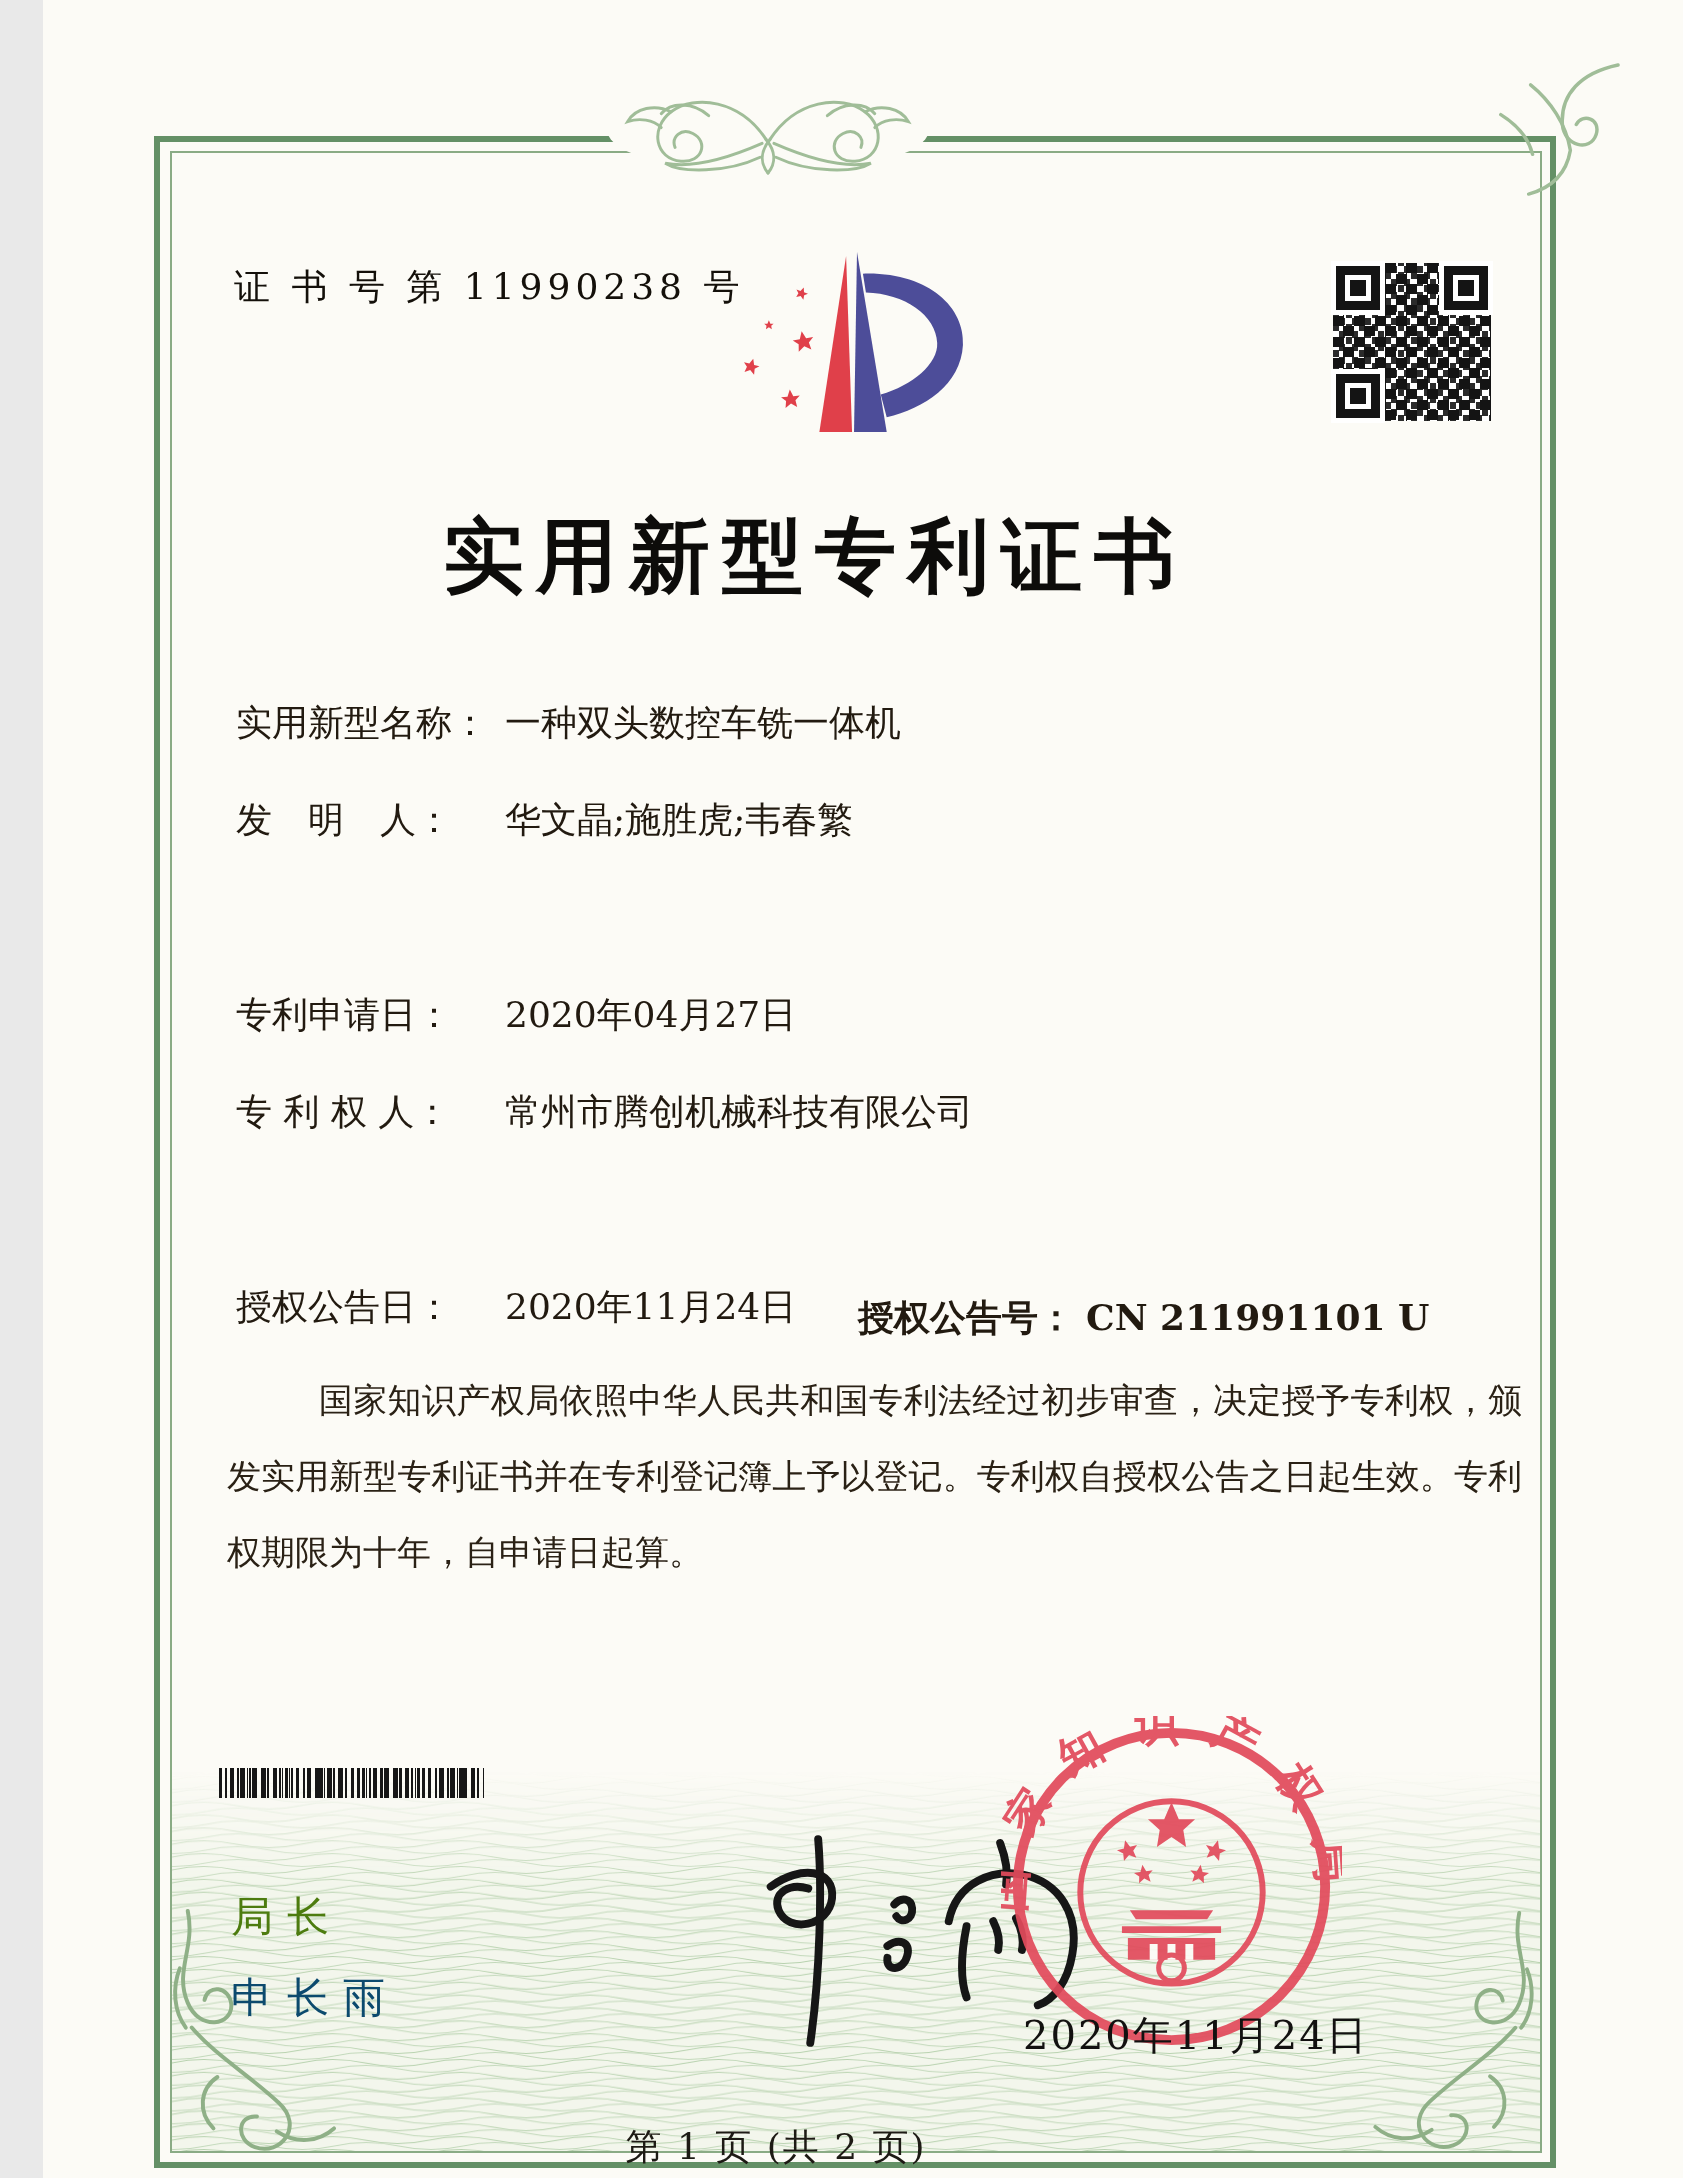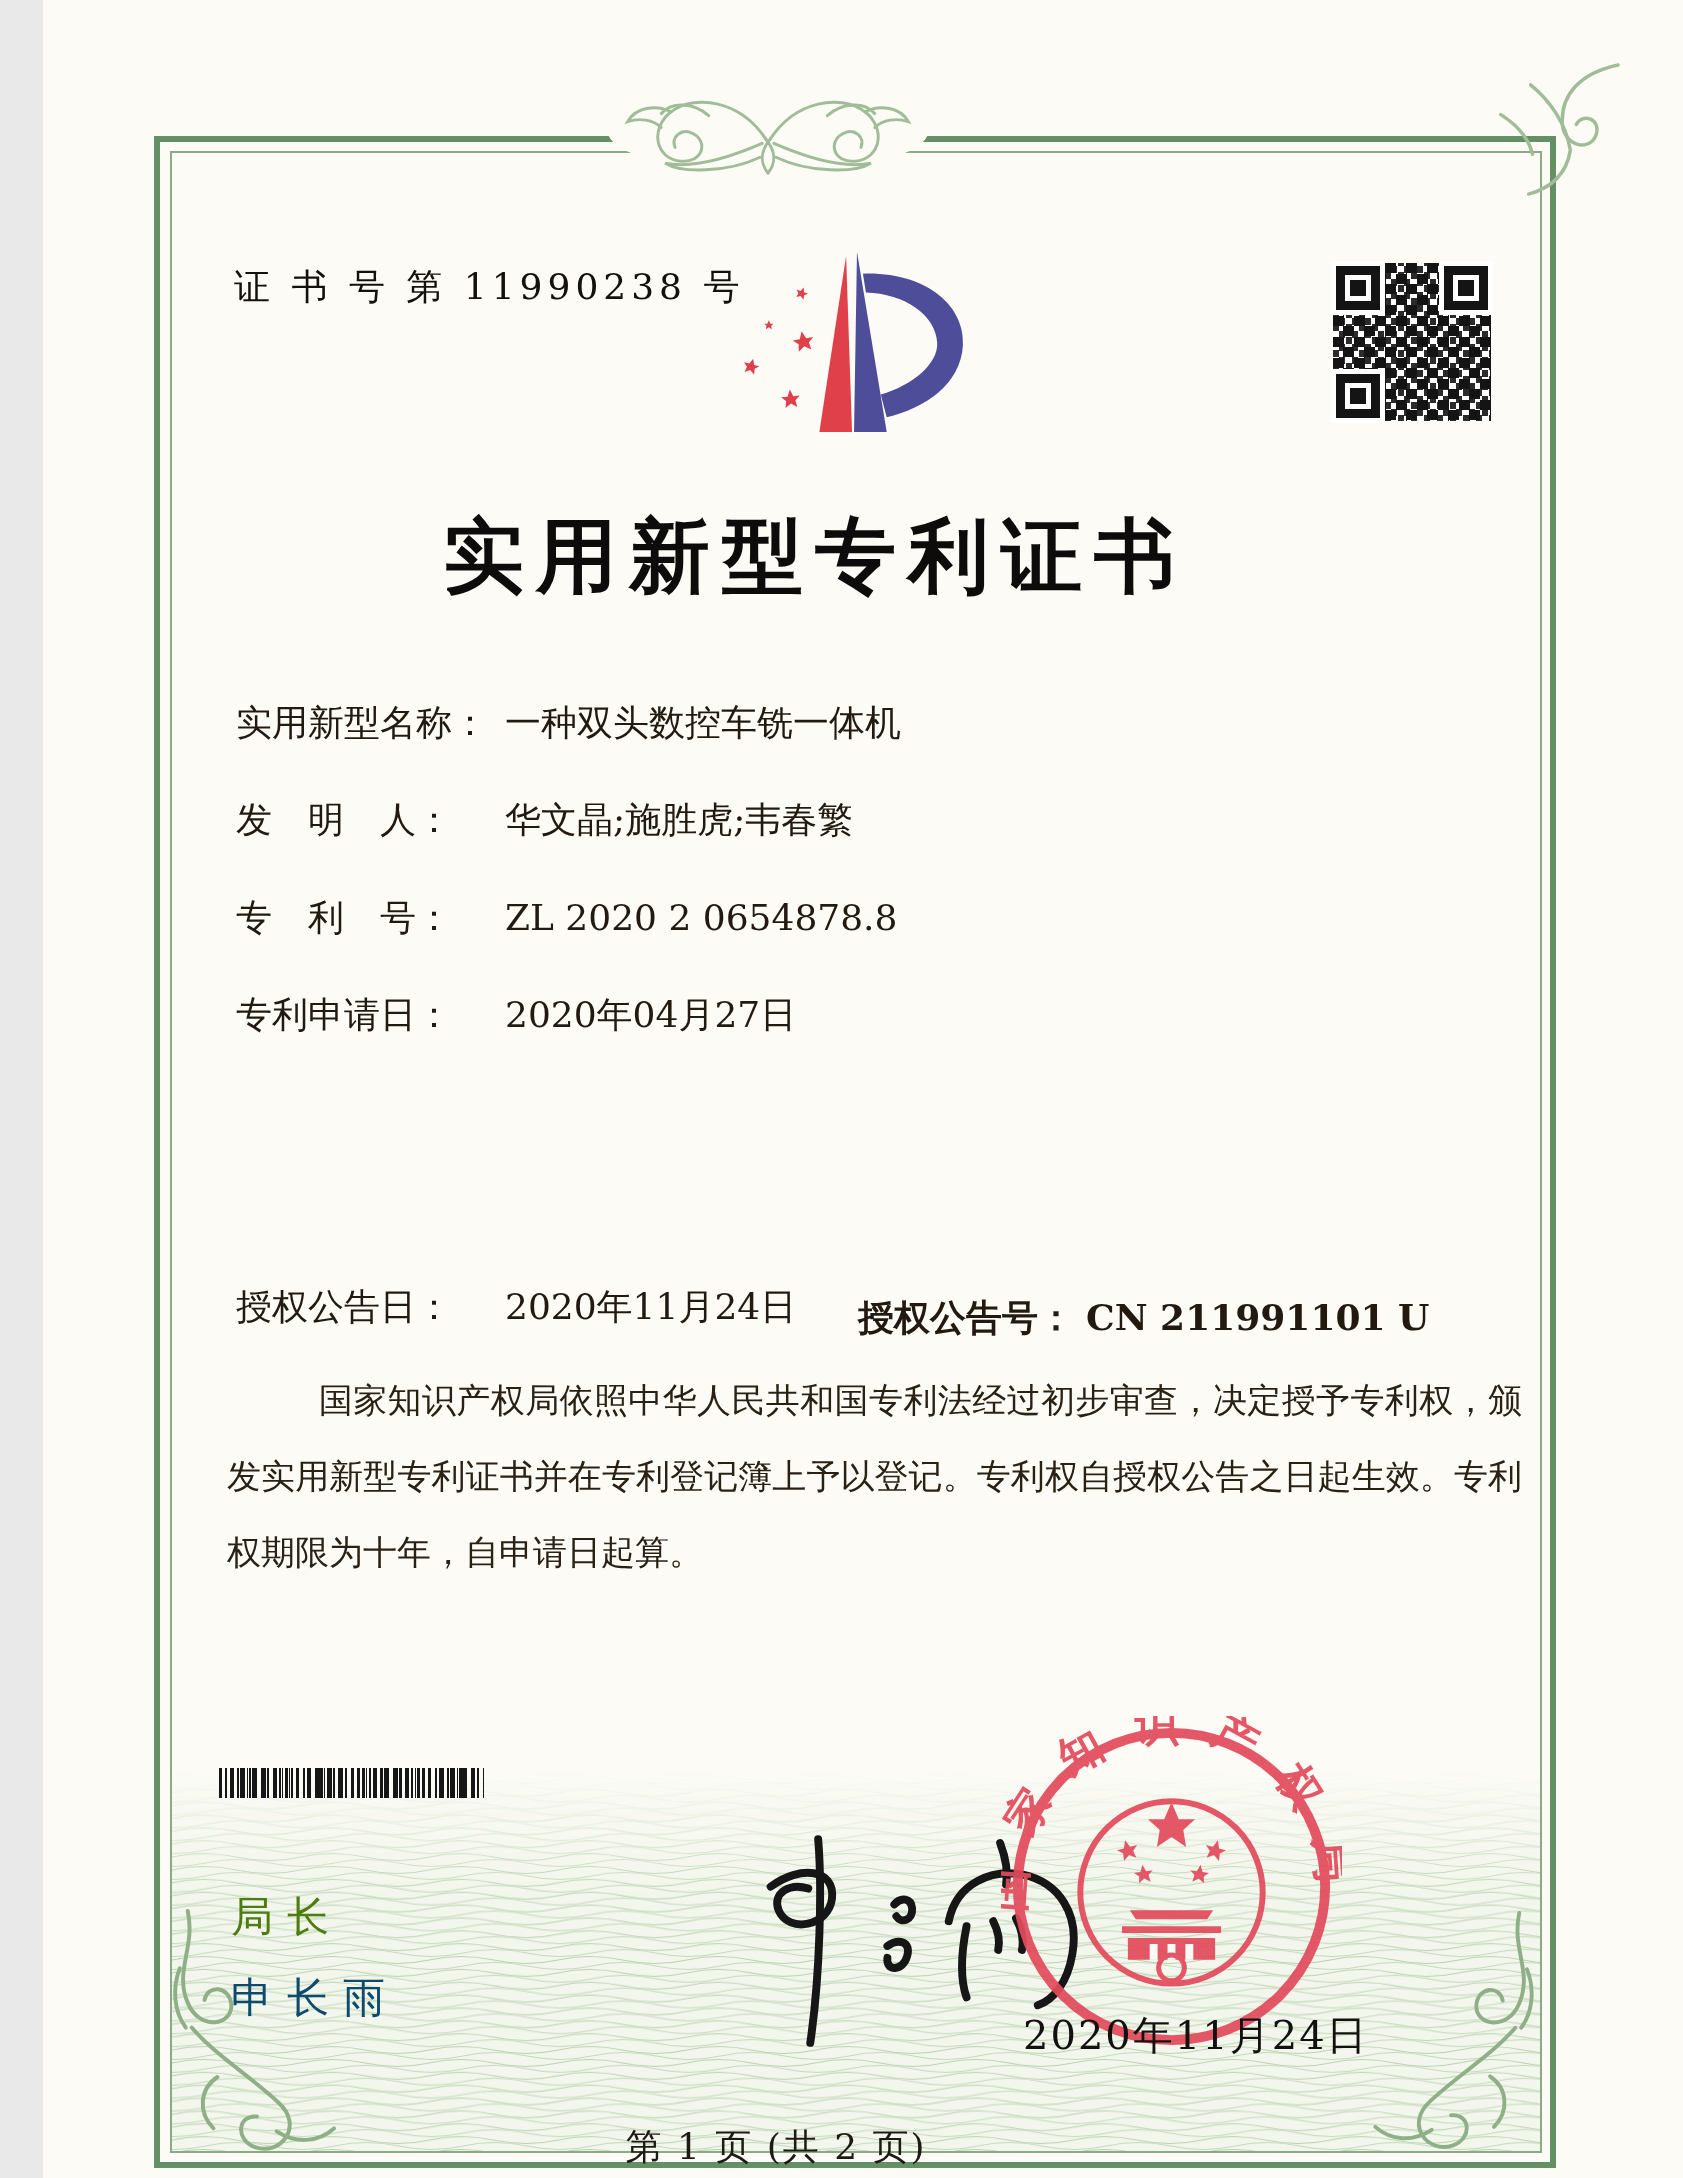--- a/index.html
+++ b/index.html
@@ -160,25 +160,25 @@
 
   <div class="title">实用新型专利证书</div>
 
   <div class="fields">
     <div class="row" style="top:0">
       <span class="flabel">实用新型名称：</span><span>一种双头数控车铣一体机</span>
     </div>
     <div class="row" style="top:97px">
       <span class="flabel">发　明　人：</span><span>华文晶;施胜虎;韦春繁</span>
     </div>
-    <div class="row" style="top:195px">
-      <span class="flabel">专　利　号：</span><span>ZL 2020 2 0654878.8</span>
-    </div>
     <div class="row" style="top:292px">
       <span class="flabel">专利申请日：</span><span>2020年04月27日</span>
+    </div>
+    <div class="row" style="top:389px">
+      <span class="flabel">专 利 权 人：</span><span>常州市腾创机械科技有限公司</span>
     </div>
     <div class="row" style="top:584px">
       <span class="flabel">授权公告日：</span><span>2020年11月24日</span>
       <span class="pair2">
         <span class="flabel">授权公告号：</span><span>CN 211991101 U</span>
       </span>
     </div>
   </div>
 
   <div class="body-text">

